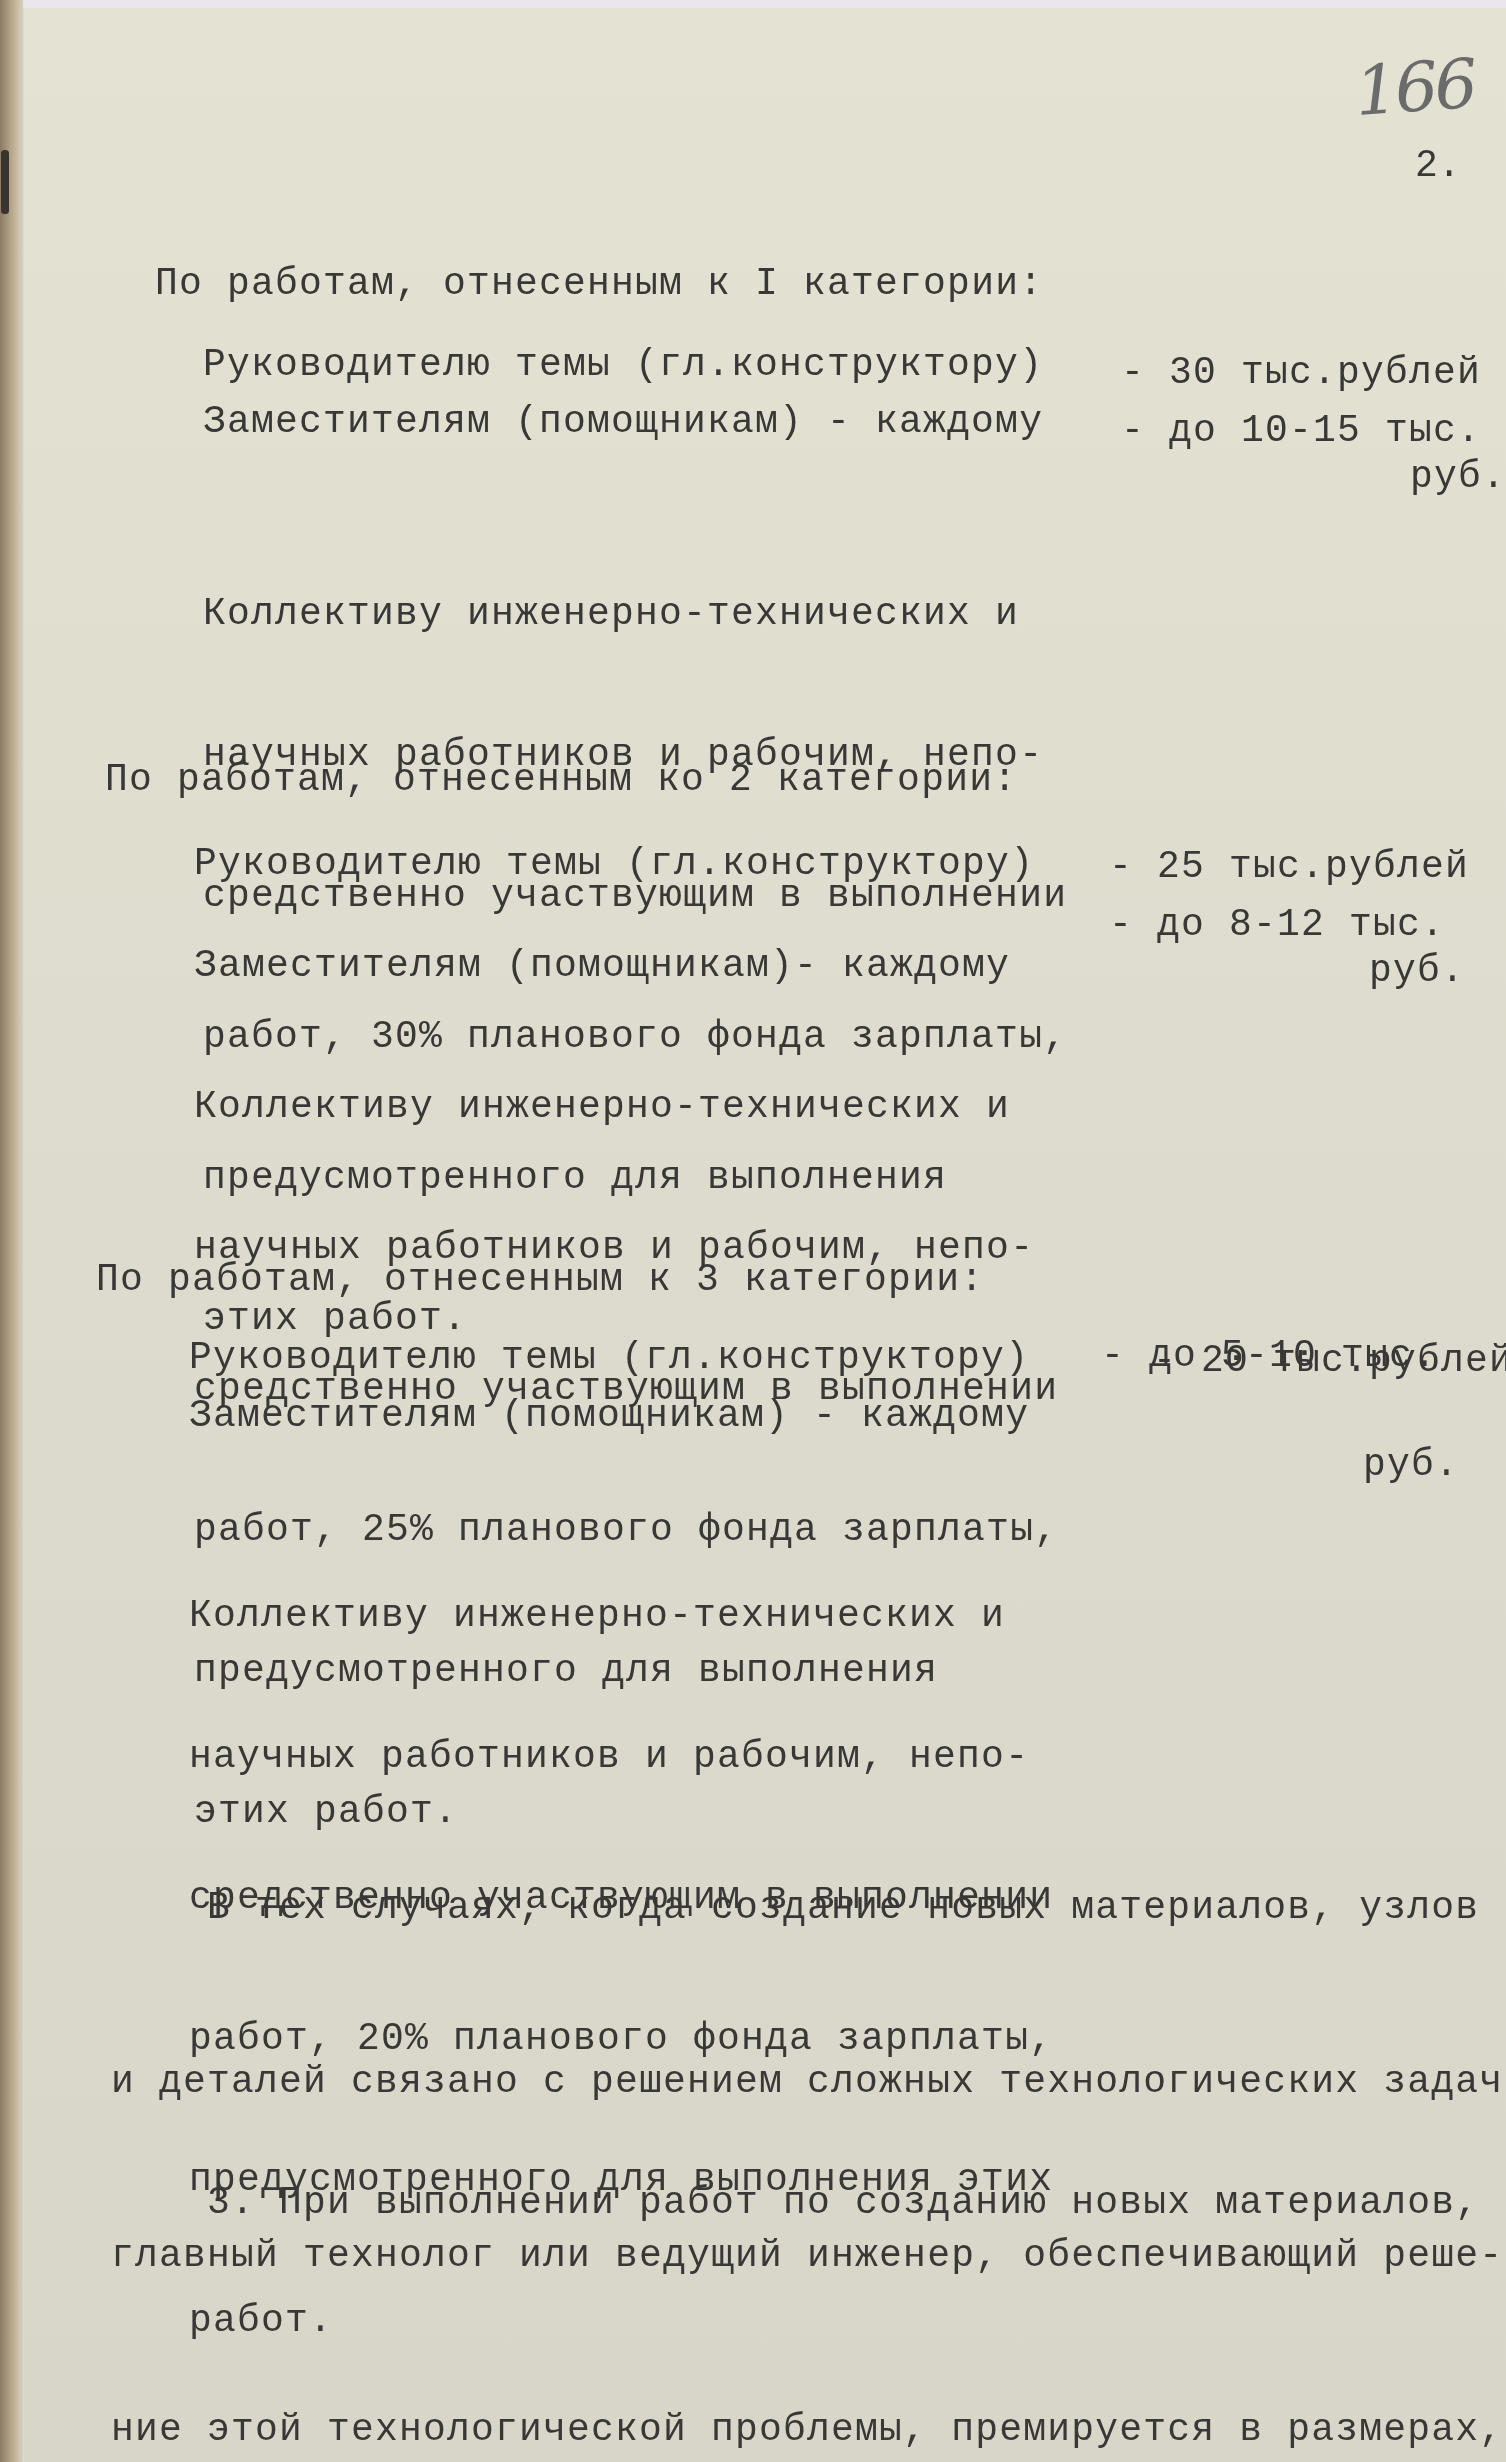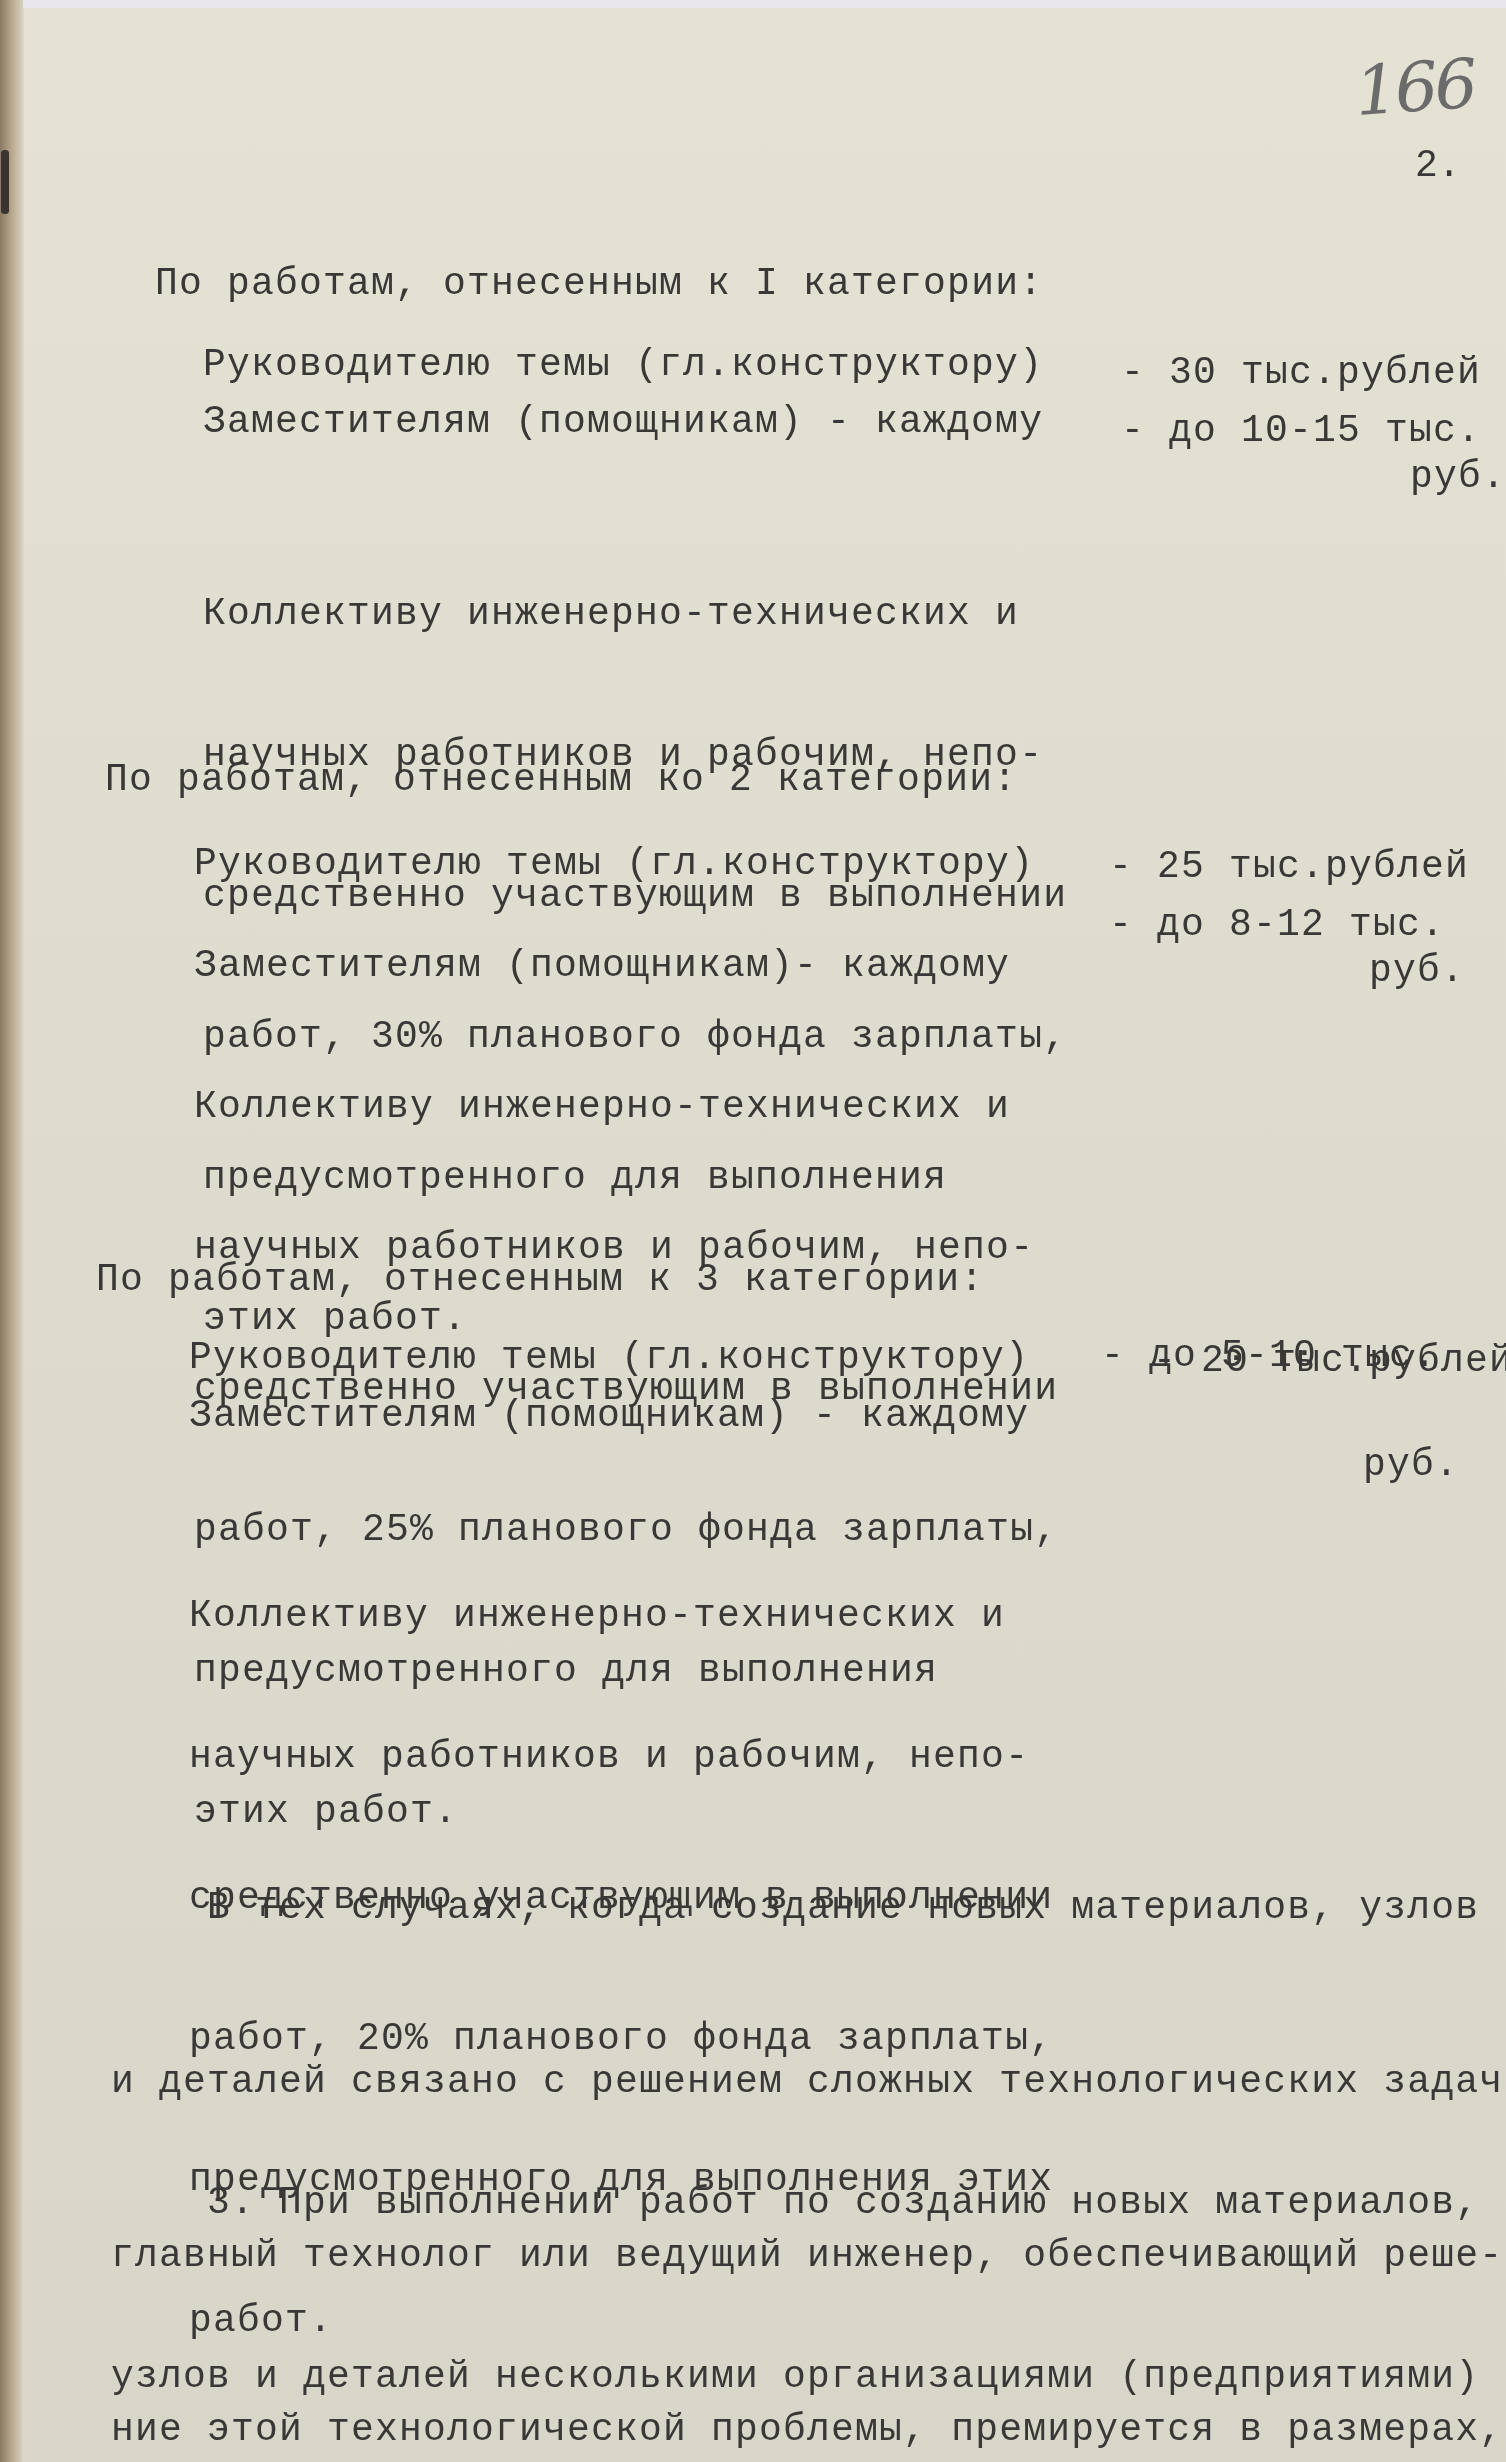--- a/index.html
+++ b/index.html
@@ -96,19 +96,18 @@
   <div class="para" style="left:87px; top:1755px;">
     <div>    В тех случаях, когда создание новых материалов, узлов</div>
     <div>и деталей связано с решением сложных технологических задач,</div>
     <div>главный технолог или ведущий инженер, обеспечивающий реше-</div>
     <div>ние этой технологической проблемы, премируется в размерах,</div>
     
   </div>
 
   <div class="para" style="left:87px; top:2050px;">
     <div>    3. При выполнении работ по созданию новых материалов,</div>
-    <div>узлов и деталей несколькими организациями (предприятиями)</div>
     
     
     
   </div>
 </div>
 
 
 </body></html>

